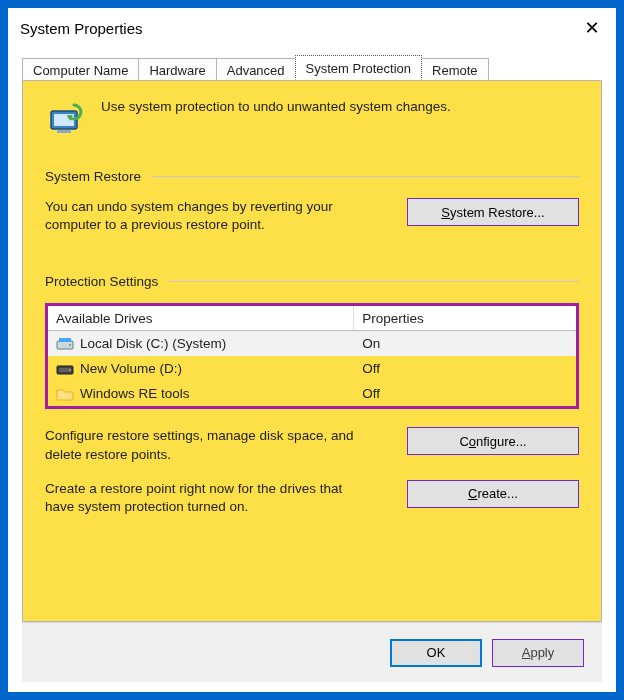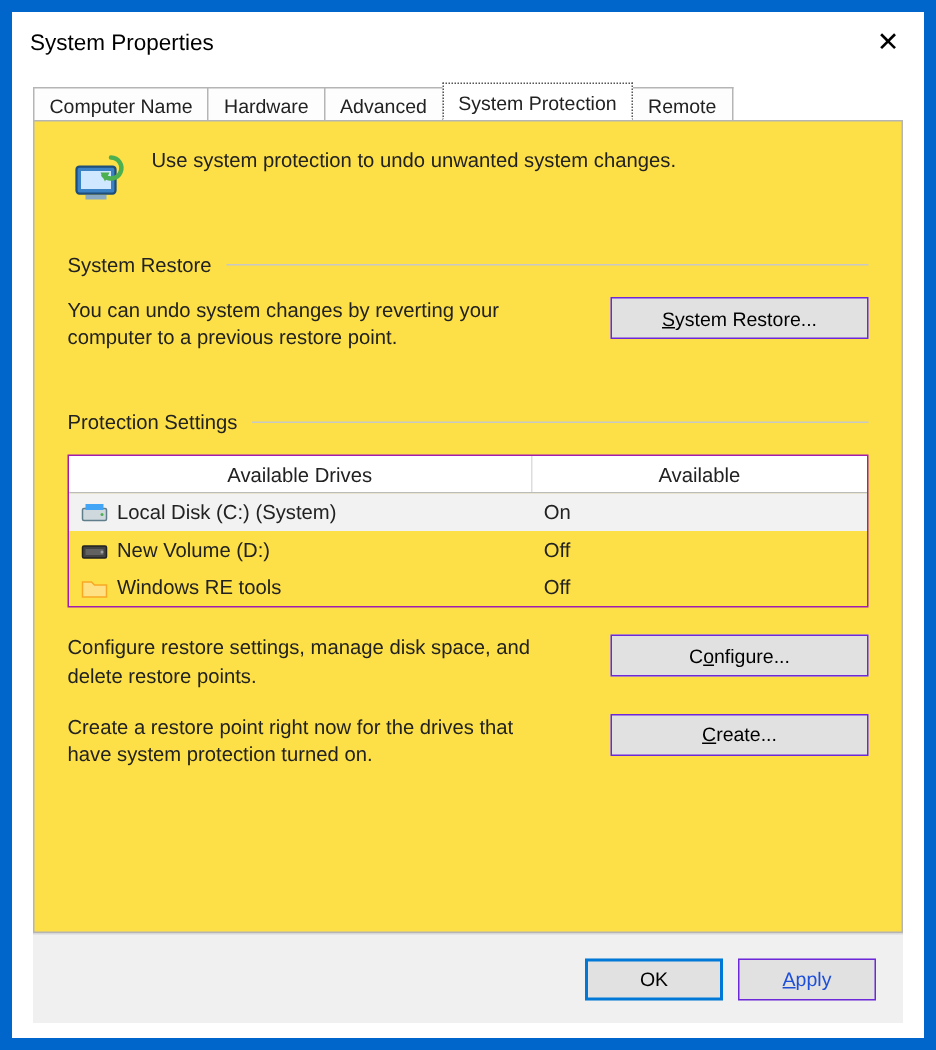--- a/index.html
+++ b/index.html
@@ -124,23 +124,22 @@
     background: #e1e1e1;
     border: 1px solid #6d28d9;
     font-family: inherit;
     font-size: 13px;
     color: #000;
     padding: 0 10px;
     cursor: default;
   }
   .winbtn .ul { text-decoration: underline; }
   .table {
-    border: 1px solid #a21caf;
+    border: 3px solid #a21caf;
     margin: 6px 0 18px 0;
-    text-align: center;
   }
   .table-head, .table-row {
     display: flex;
   }
   .table-head {
     border-bottom: 1px solid #bbb;
     background: #fff;
   }
   .table-head .col {
     padding: 5px 8px 4px 8px;
@@ -177,21 +176,21 @@
     border-top: 1px solid #d8d8d8;
   }
   .footer .winbtn {
     min-width: 92px;
   }
   .footer .winbtn.default {
     border: 2px solid #0078d7;
     background: #e1e1e1;
   }
   .footer .winbtn.disabled {
-    color: #1d4ed8;
+    color: #404040;
   }
 </style>
 </head>
 <body>
 
 <div class="frame">
 
   <div class="titlebar">
     <div class="title">System Properties</div>
     <div class="close-x">✕</div>
@@ -233,21 +232,21 @@
       </div>
 
       <div class="group-header">
         <span>Protection Settings</span>
         <div class="rule"></div>
       </div>
 
       <div class="table">
         <div class="table-head">
           <div class="col col-drive">Available Drives</div>
-          <div class="col col-prot">Available</div>
+          <div class="col col-prot">Properties</div>
         </div>
         <div class="table-body">
           <div class="table-row sel">
             <div class="cell col-drive">
               <span class="drive-icon">
                 <svg viewBox="0 0 18 14">
                     <rect x="1" y="4" width="16" height="8" rx="1" fill="#cfd8dc" stroke="#607d8b"></rect>
                     <rect x="3" y="1" width="12" height="4" fill="#42a5f5"></rect>
                     <circle cx="14" cy="8" r="1" fill="#4caf50"></circle>
                   </svg>

